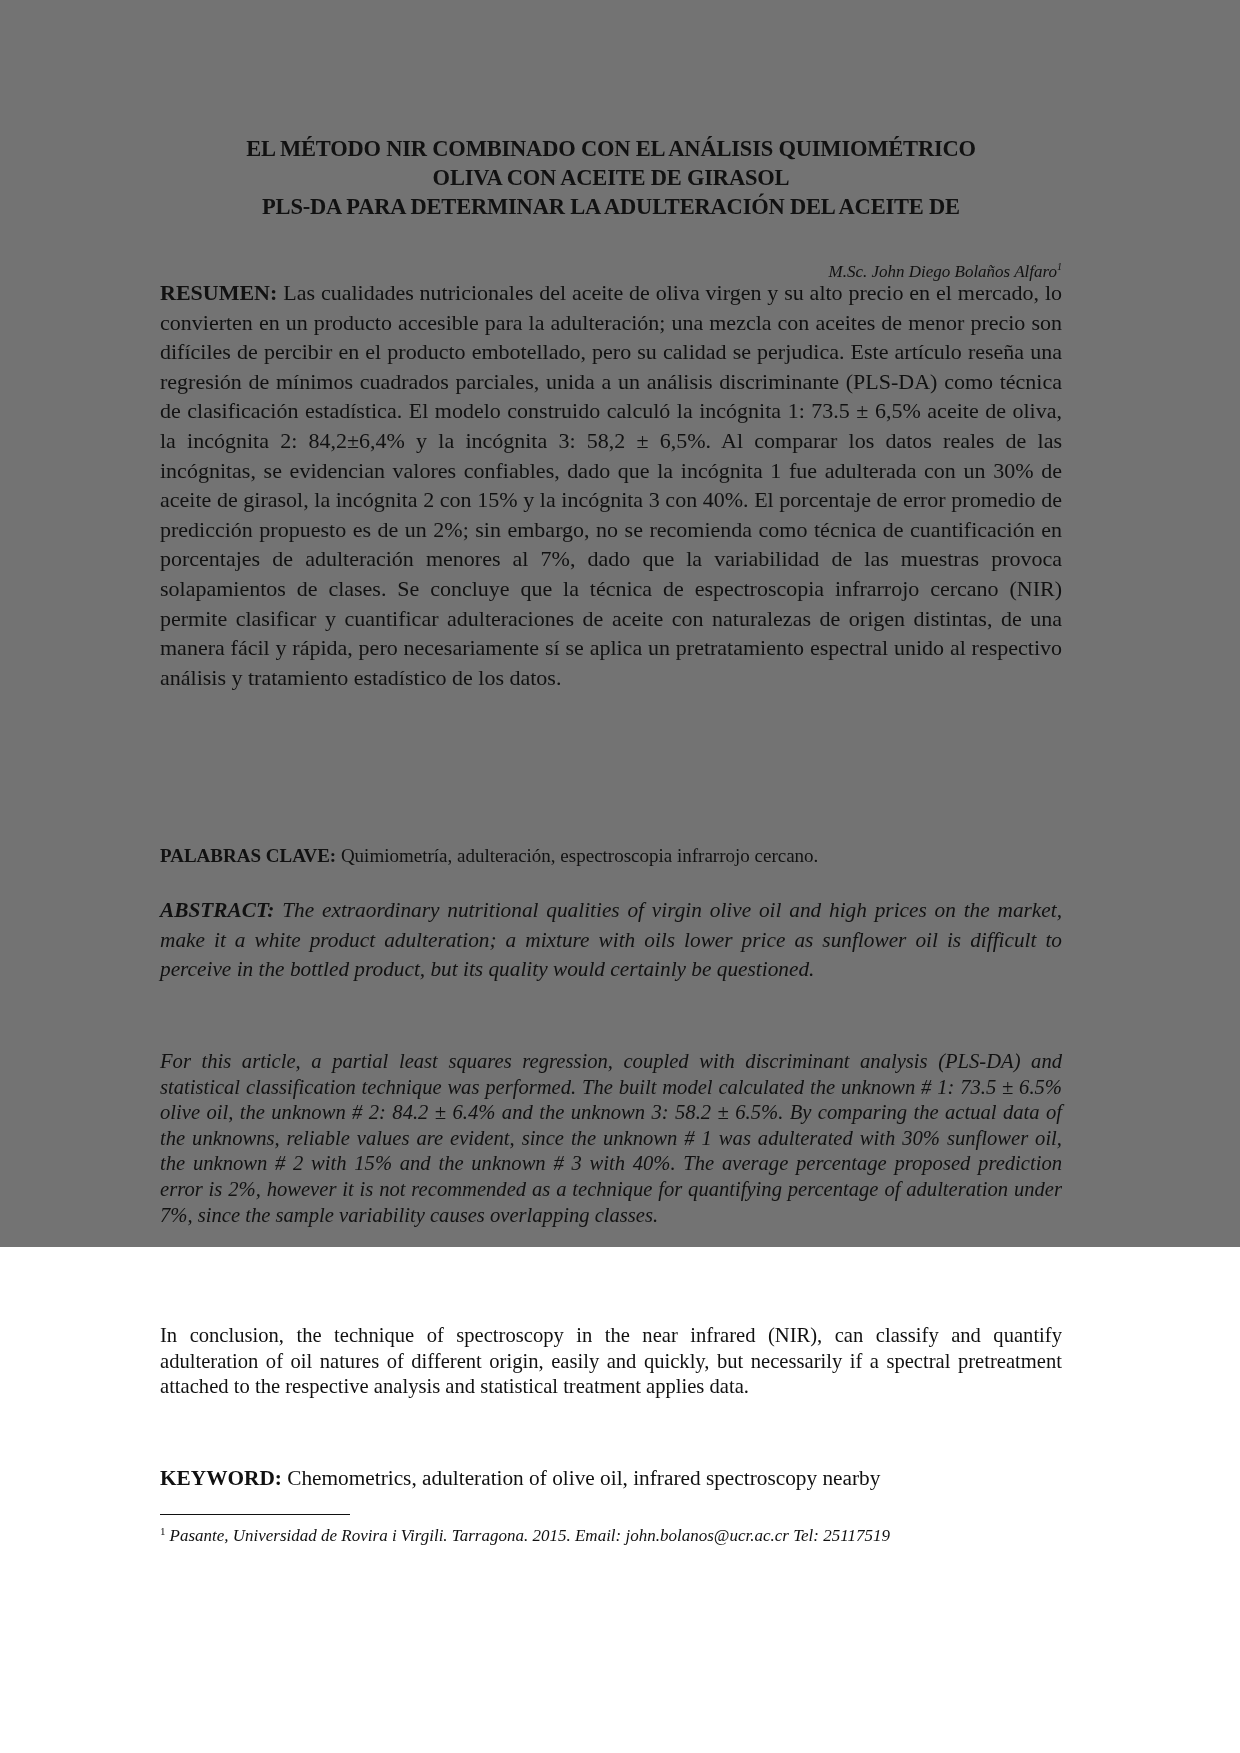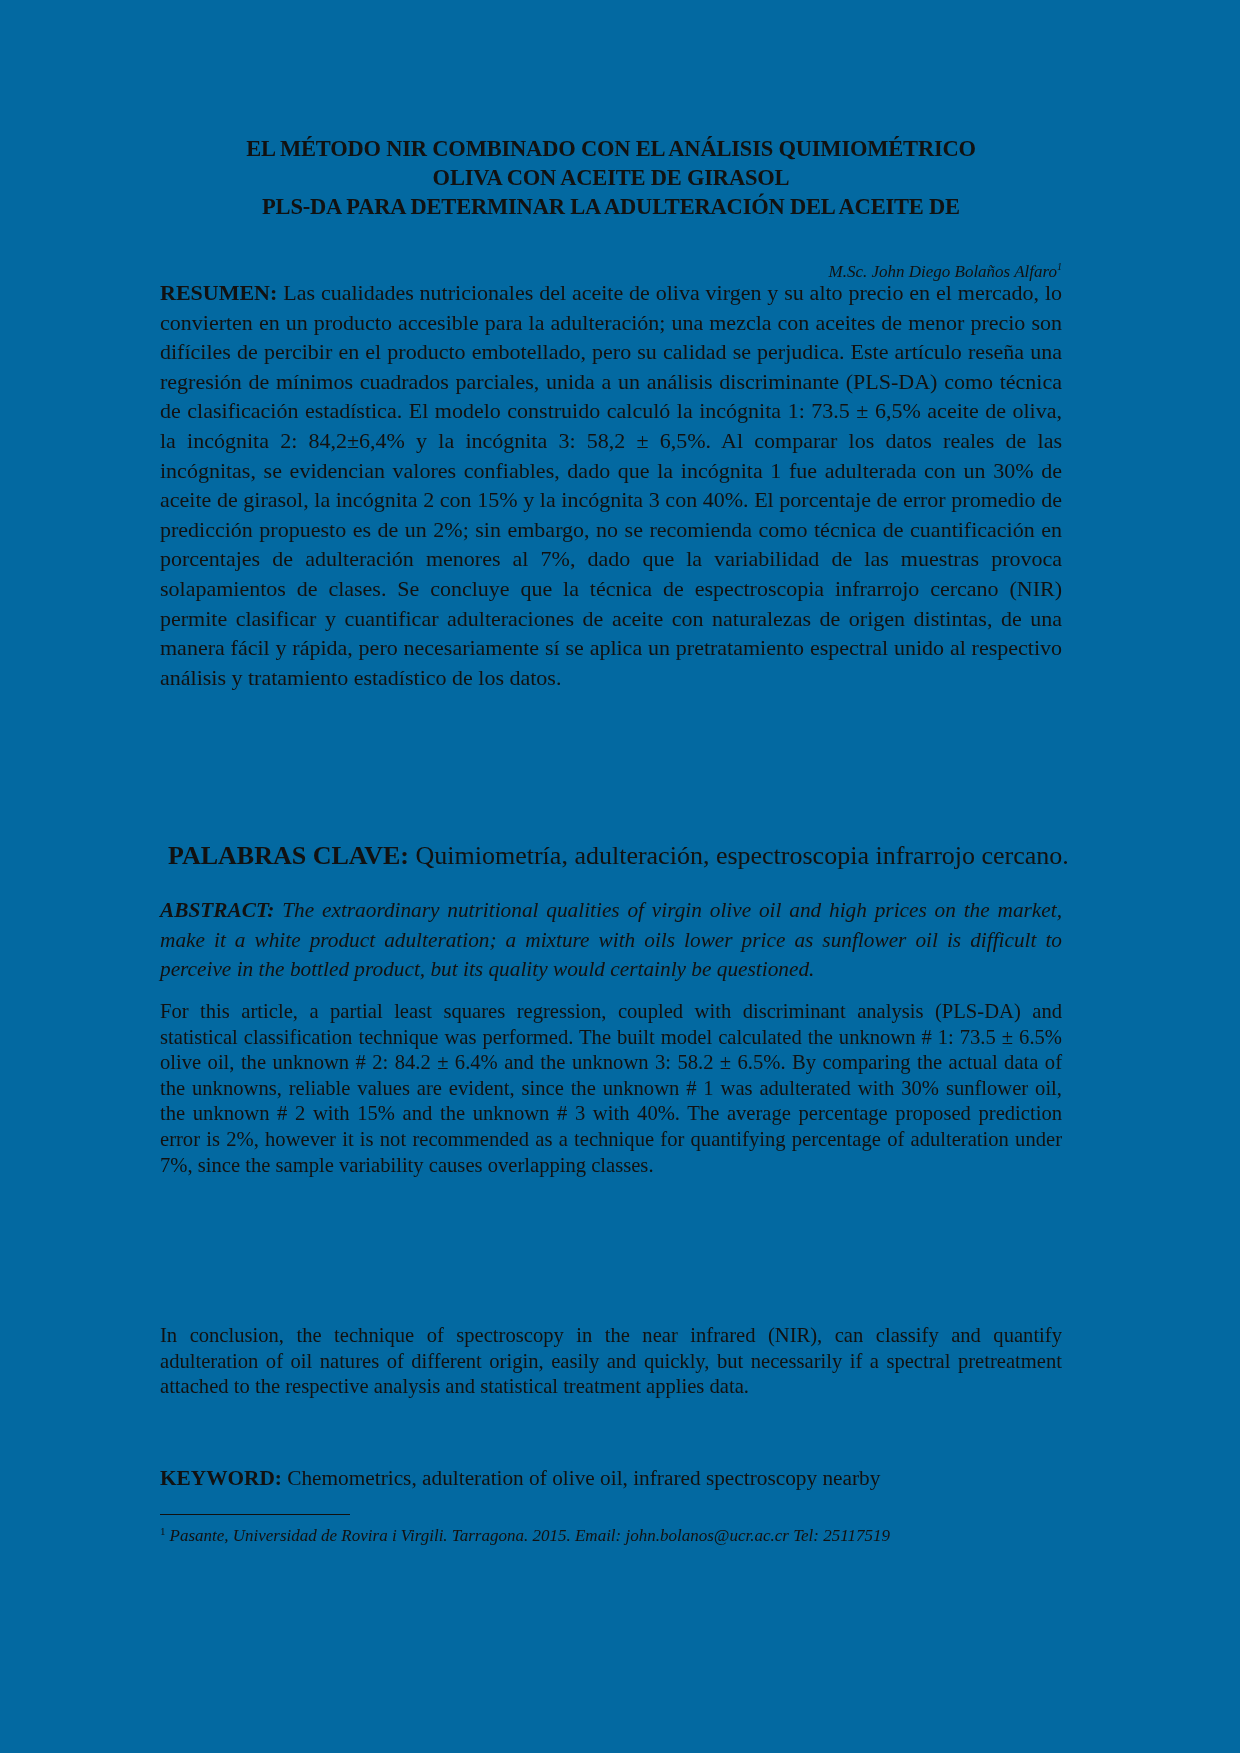--- a/index.html
+++ b/index.html
@@ -12,22 +12,22 @@
       height: 1753px;
       position: relative;
       overflow: hidden;
       font-family: "Liberation Serif", "DejaVu Serif", serif;
       color: #111111;
     }
     .page {
       position: absolute;
       left: 0; top: 0;
       width: 1240px;
-      height: 1753px;
-      background: #0369a1;
+      height: 1247px;
+      background: #737373;
     }
     .title {
       position: absolute;
       left: 160px;
       width: 902px;
       top: 134px;
       text-align: center;
       font-weight: bold;
       font-size: 22.5px;
       line-height: 29px;
@@ -56,36 +56,35 @@
       text-align: justify;
     }
     .resumen {
       top: 278px;
       font-size: 22px;
       line-height: 29.6px;
     }
     .label { font-weight: bold; }
     .palabras {
       top: 841px;
-      font-size: 26px;
+      font-size: 19px;
       line-height: 29px;
       white-space: nowrap;
-      margin-left: 8px;
     }
     .abstract {
       top: 896px;
       font-size: 21.3px;
       line-height: 29.6px;
       font-style: italic;
     }
     .en-par {
       font-size: 20.6px;
       line-height: 25.6px;
     }
-    .en-p2 { top: 999px; }
+    .en-p2 { top: 1049px; font-style: italic; }
     .en-p3 { top: 1323px; }
     .keyword {
       top: 1464px;
       font-size: 21.3px;
       line-height: 28px;
       white-space: nowrap;
     }
     .fn-rule {
       position: absolute;
       left: 160px;

